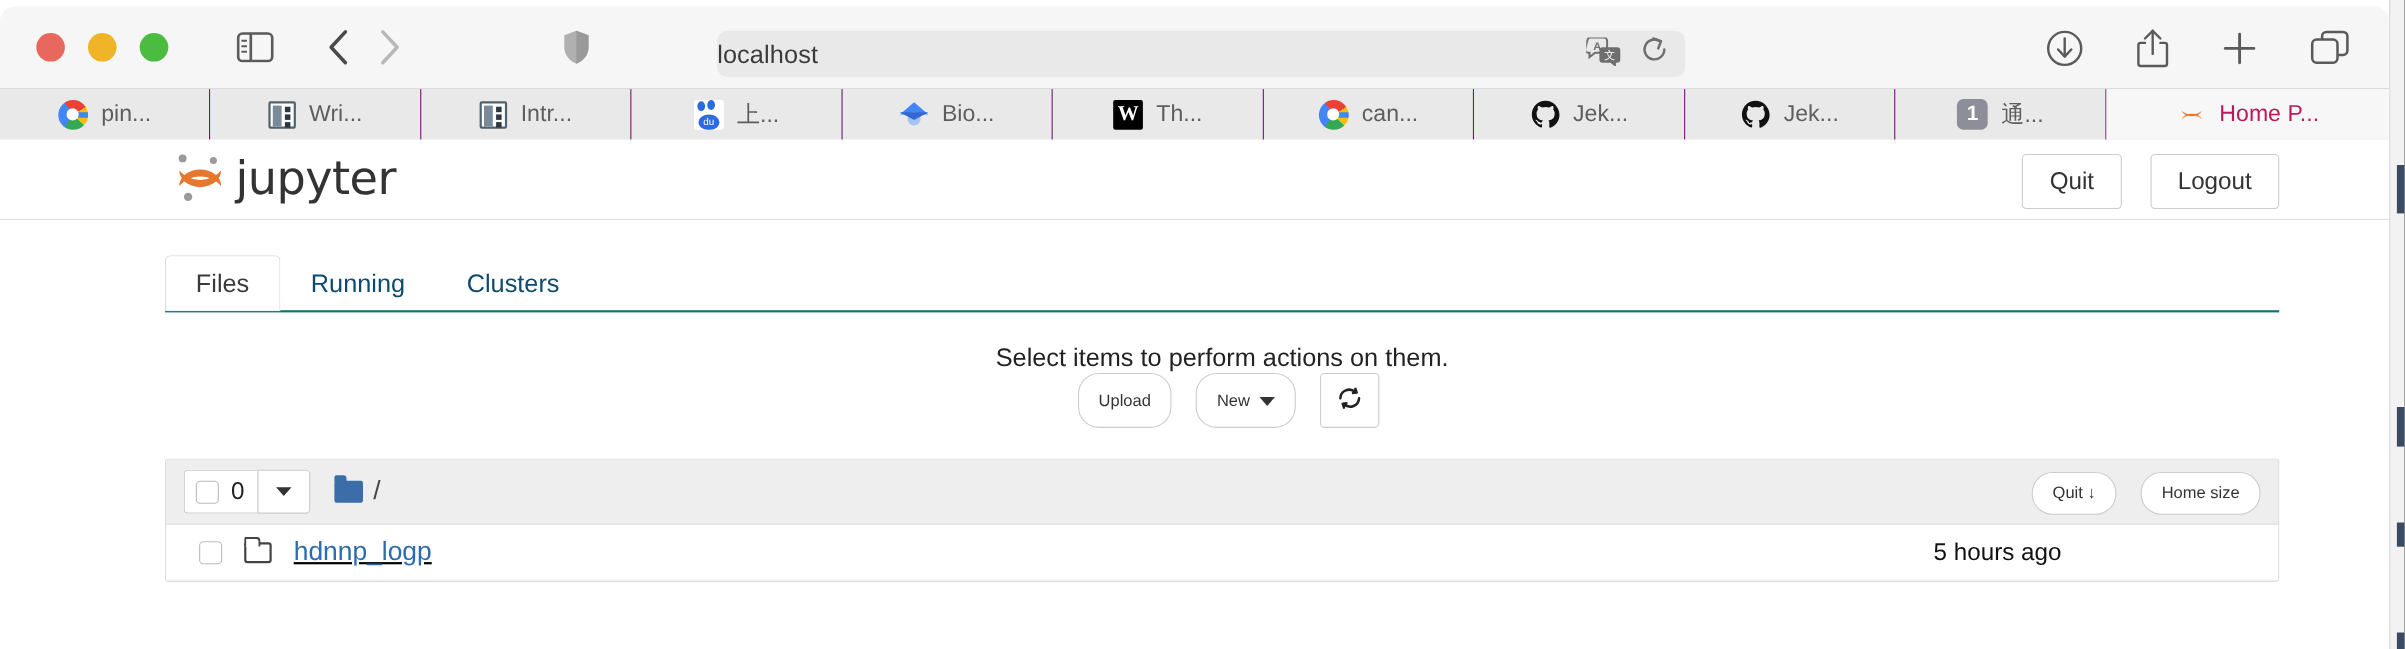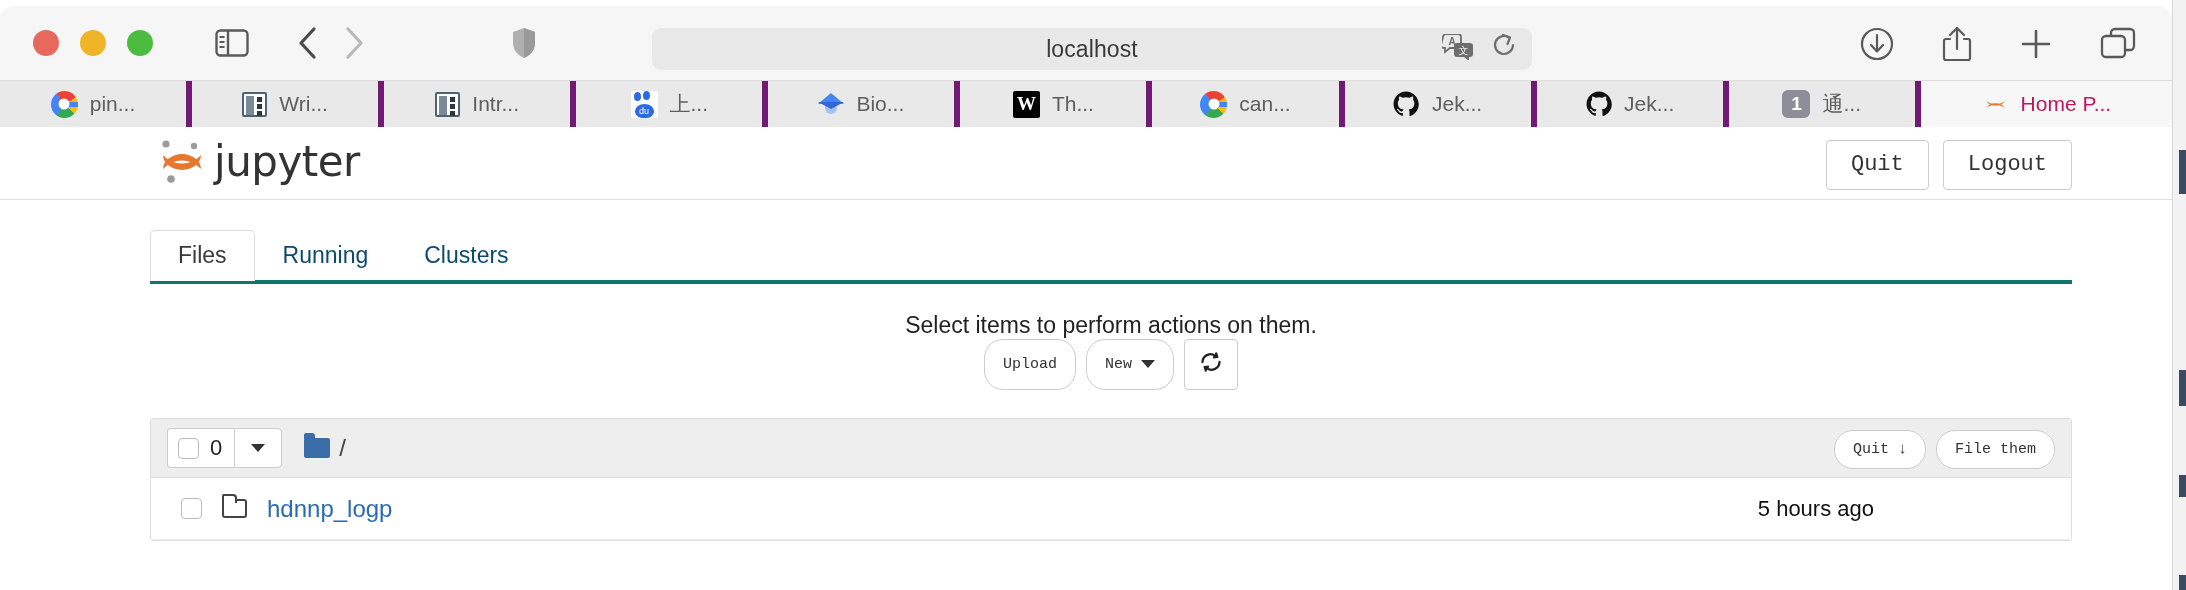--- a/index.html
+++ b/index.html
@@ -60,21 +60,21 @@
 
   .shield-btn { margin-left: 146px; }
 
   
   .addressbar {
     position: absolute;
     left: 652px; top: 22px;
     width: 880px; height: 42px;
     background: #e9e9e9;
     border-radius: 9px;
-    display: flex; align-items: center; justify-content: center;
+    display: flex; align-items: center; justify-content: flex-start;
   }
   .addressbar .url {
     font-size: 23px; color: #3a3a3a;
     letter-spacing: .1px;
   }
   .ab-right {
     position: absolute; right: 14px; top: 0; height: 42px;
     display: flex; align-items: center; gap: 18px;
   }
 
@@ -86,21 +86,21 @@
   
   .tabstrip {
     display: flex; height: 47px;
     background: #e9e9e9;
     border-top: 1px solid #dcdcdc;
   }
   .tab {
     flex: 1 1 0;
     display: flex; align-items: center; justify-content: center;
     gap: 12px;
-    border-right: 6px solid #701a75;
+    border-right: 1px solid #701a75;
     font-size: 21px; color: #5e5e5e;
     min-width: 0;
     overflow: hidden;
   }
   .tab .tab-label { white-space: nowrap; }
   .tab.active {
     background: #f7f7f7;
     border-right: none;
     color: #be185d;
     flex: 1.35 1 0;
@@ -220,36 +220,37 @@
   .jp-header-btns {
     position: absolute; right: 100px; top: 13px;
     display: flex; gap: 14px;
   }
   .btn {
     background: #fff;
     border: 1px solid #ccc;
     border-radius: 4px;
     font-size: 22px;
     color: #333;
-    font-family: Liberation Mono, monospace;
+    font-family: Liberation Sans, sans-serif;
     line-height: 1;
     cursor: pointer;
+    margin-left: 12px;
   }
   .btn-hdr { padding: 13px 24px; }
 
   .jp-body {
     position: absolute; left: 150px; right: 100px; top: 73px;
     bottom: 0;
   }
 
   
   .nav-tabs {
     display: flex; align-items: flex-end;
     height: 58px;
-    border-bottom: 4px solid #0f766e;
+    border-bottom: 2px solid #0f766e;
     margin-top: 26px;
   }
   .nav-tab {
     padding: 13px 27px;
     font-size: 23px;
     color: #0c4a6e;
     border: 1px solid transparent;
     border-radius: 5px 5px 0 0;
     margin-bottom: -1px;
     cursor: pointer;
@@ -327,21 +328,22 @@
   .sort-btns {
     position: absolute; right: 16px; top: 11px;
     display: flex; gap: 10px;
   }
 
   .list-row {
     display: flex; align-items: center;
     padding: 17px 16px;
     border-bottom: 1px solid #eee;
     position: relative;
-    height: 62px;
+    height: 51px;
+    text-decoration: underline;
   }
   .row-left { display: flex; align-items: center; gap: 20px; margin-left: 14px; }
   .folder-outline {
     width: 25px; height: 19px;
     border: 2px solid #444;
     border-radius: 2px 3px 3px 3px;
     position: relative;
   }
   .folder-outline::before {
     content:""; position:absolute; left:-2px; top:-7px;
@@ -595,21 +597,21 @@
               </div>
             </div>
 
             <div class="breadcrumb">
               <span class="folder-solid"></span>
               <span>/</span>
             </div>
 
             <div class="sort-btns">
               <button class="btn btn-sm">Quit ↓</button>
-              <button class="btn btn-sm">File them</button>
+              <button class="btn btn-sm">Home size</button>
             </div>
           </div>
 
           <div class="list-row">
             <div class="row-left">
               <span class="chk"></span>
               <span class="folder-outline"></span>
               <span class="row-link">hdnnp_logp</span>
             </div>
             <span class="row-modified">5 hours ago</span>

